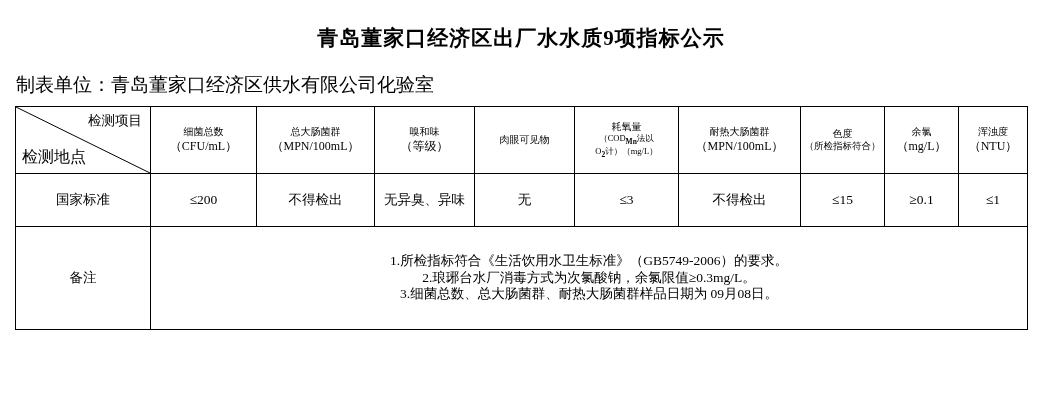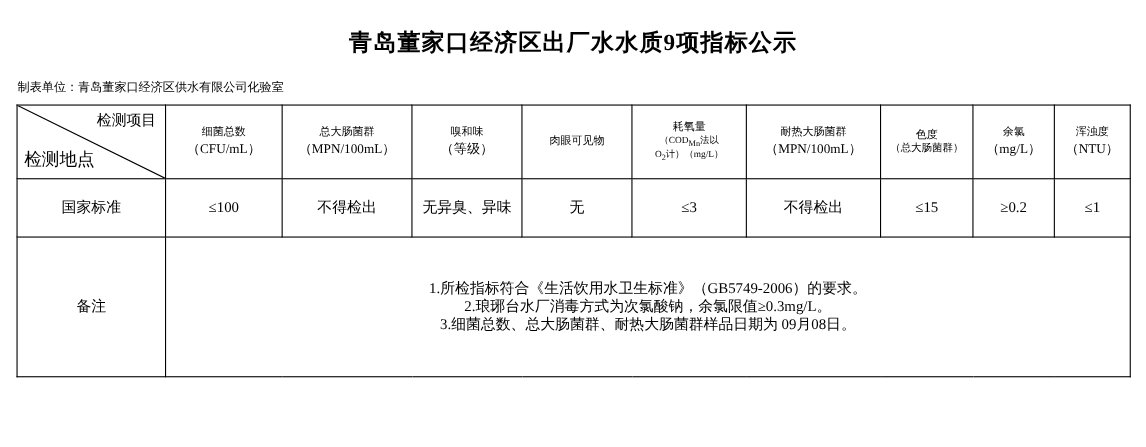--- a/index.html
+++ b/index.html
@@ -26,21 +26,21 @@
     font-weight: bold;
     letter-spacing: 1px;
     padding-top: 24px;
     font-family: "Liberation Serif", serif;
   }
   .meta-row {
     display: flex;
     justify-content: space-between;
     align-items: flex-end;
     margin: 20px 16px 8px 16px;
-    font-size: 11px;
+    font-size: 19px;
     font-family: Liberation Mono, monospace;
   }
   .meta-left, .meta-right {
     white-space: nowrap;
   }
   table.report {
     border-collapse: collapse;
     table-layout: fixed;
     width: 1012px;
     margin: 0 15px;
@@ -97,31 +97,32 @@
     line-height: 1.25;
   }
   .data-row td {
     height: 48px;
   }
   .note-row td {
     height: 86px;
   }
   .note-cell {
     text-align: center;
-    padding: 20px 10px !important;
+    padding: 8px 10px !important;
     font-size: 13px;
     line-height: 1.7;
   }
   .note-line {
     display: block;
     white-space: nowrap;
   }
   sub {
     font-size: 7.5px;
     vertical-align: sub;
+    font-weight: bold;
   }
 </style>
 </head>
 <body>
 
 <div class="page">
 
   <div class="title">青岛董家口经济区出厂水水质9项指标公示</div>
 
   <div class="meta-row">
@@ -169,43 +170,43 @@
           <span class="hdr-main">耗氧量</span>
           <span class="hdr-unit-tiny"><span>（COD</span><sub>Mn</sub><span>法以</span></span>
           <span class="hdr-unit-tiny"><span>O</span><sub>2</sub><span>计）（mg/L）</span></span>
         </th>
         <th>
           <span class="hdr-main">耐热大肠菌群</span>
           <span class="hdr-unit">（MPN/100mL）</span>
         </th>
         <th>
           <span class="hdr-main">色度</span>
-          <span class="hdr-unit-small">（总大肠菌群）</span>
+          <span class="hdr-unit-small">（所检指标符合）</span>
         </th>
         <th>
           <span class="hdr-main">余氯</span>
           <span class="hdr-unit">（mg/L）</span>
         </th>
         <th>
           <span class="hdr-main">浑浊度</span>
           <span class="hdr-unit">（NTU）</span>
         </th>
       </tr>
     </thead>
     <tbody>
       <tr class="data-row">
         <td>国家标准</td>
-        <td>≤100</td>
+        <td>≤200</td>
         <td>不得检出</td>
         <td>无异臭、异味</td>
         <td>无</td>
         <td>≤3</td>
         <td>不得检出</td>
         <td>≤15</td>
-        <td>≥0.2</td>
+        <td>≥0.1</td>
         <td>≤1</td>
       </tr>
       <tr class="note-row">
         <td>备注</td>
         <td class="note-cell" colspan="9">
           <span class="note-line">1.所检指标符合《生活饮用水卫生标准》（GB5749-2006）的要求。</span>
           <span class="note-line">2.琅琊台水厂消毒方式为次氯酸钠，余氯限值≥0.3mg/L。</span>
           <span class="note-line">3.细菌总数、总大肠菌群、耐热大肠菌群样品日期为 09月08日。</span>
         </td>
       </tr>

